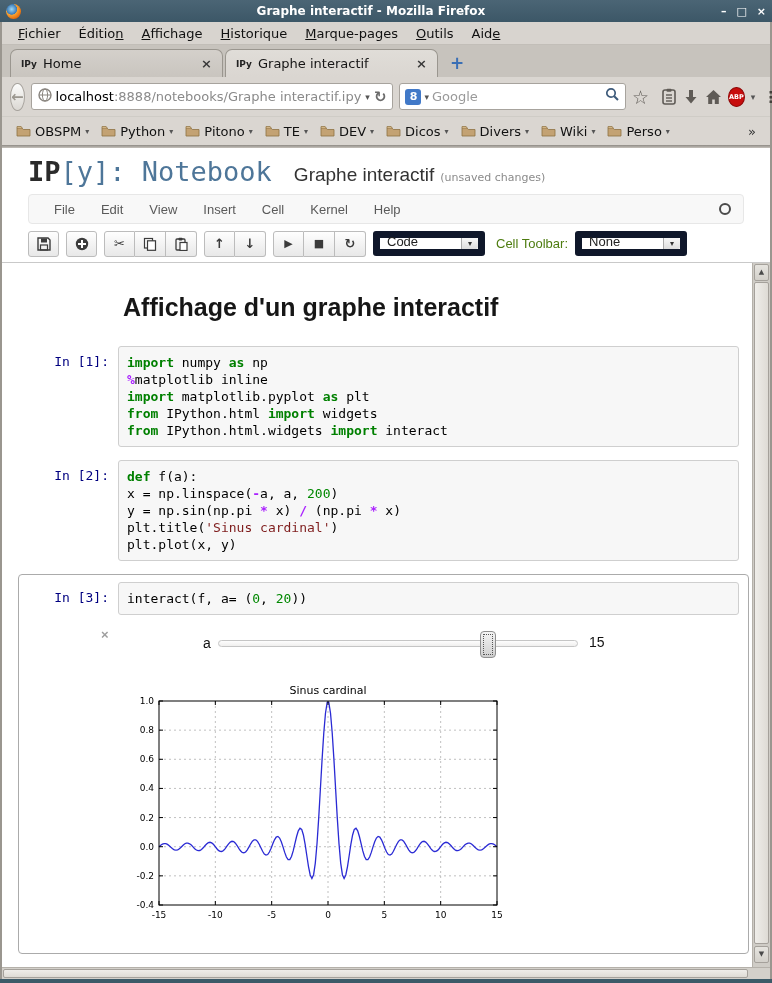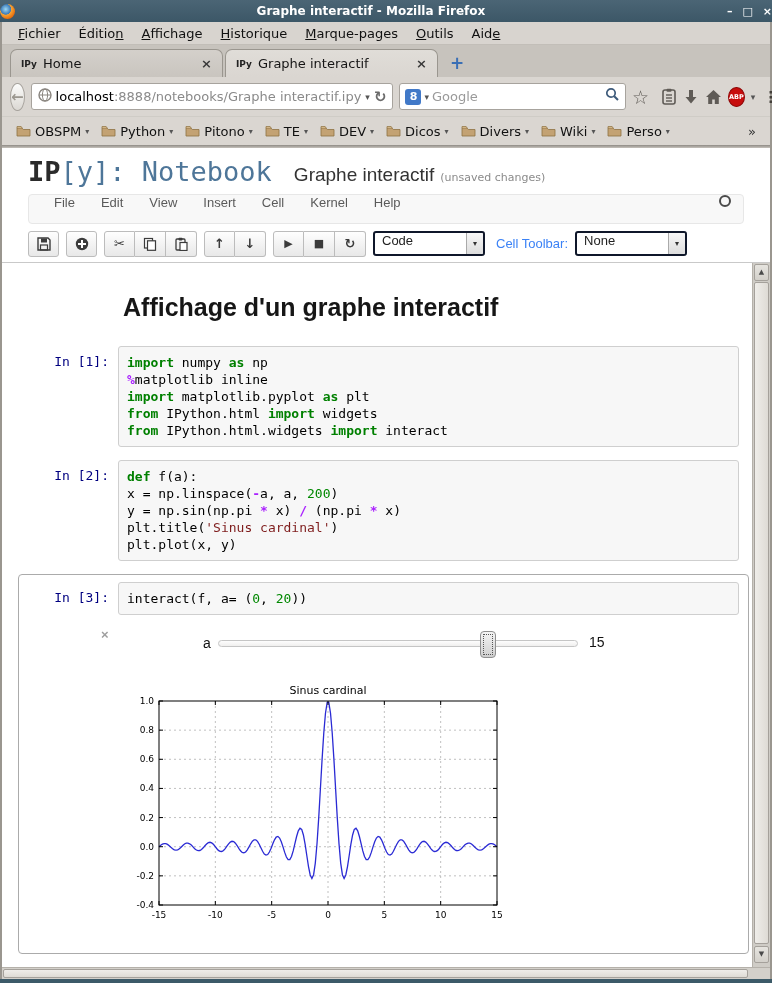--- a/index.html
+++ b/index.html
@@ -2,21 +2,21 @@
 <html><head>
 <meta charset="utf-8">
 <style>
   * { margin:0; padding:0; box-sizing:border-box; }
   body { background:#555; font-family:"DejaVu Sans", sans-serif; }
   .window { width:772px; height:983px; background:#fff; position:relative;
             border-left:2px solid #9a968f; border-right:2px solid #9a968f; }
 
   
   .titlebar { height:22px; background:linear-gradient(#4b6575,#3c5767); color:#fff;
-              display:flex; align-items:center; padding:0 0; margin:0 -2px; }
+              display:flex; align-items:center; padding:0 6px; margin:0 -2px; }
   .fx-logo { width:15px; height:15px; border-radius:50%;
              background:radial-gradient(circle at 38% 35%, #9fd9f5 0%, #3a7ab8 38%, #f4a437 42%, #e66000 80%, #b34700 100%);
              flex:0 0 auto; }
   .tb-title { flex:1; text-align:center; font-size:12px; font-weight:bold; }
   .win-controls { display:flex; gap:10px; font-size:11px; font-weight:bold; }
   .win-controls span { cursor:default; }
 
   .menubar { height:23px; background:#d8d4cf; border-bottom:1px solid #c2beb8;
              display:flex; align-items:center; padding:0 8px; gap:2px; }
   .menu-item { font-size:13px; color:#111; padding:2px 8px; }
@@ -70,40 +70,40 @@
   .page { background:#fff; }
   .nb-header { height:45px; display:flex; align-items:baseline; padding:8px 0 0 26px; }
   .nb-logo { font-family:"DejaVu Sans Mono", monospace; font-size:27px; }
   .logo-ip { color:#2b2b2b; font-weight:bold; }
   .logo-y, .logo-name { color:#4e7699; }
   .nb-title { font-size:19px; color:#333; margin-left:22px; font-family:"Liberation Sans", sans-serif; }
   .nb-modified { font-size:11px; color:#8a8a8a; margin-left:6px; }
 
   .nb-menurow { height:32px; padding:1px 26px; }
   .nb-menu { height:30px; background:#f8f8f8; border:1px solid #e7e7e7; border-radius:4px;
-             display:flex; padding:0 12px; }
+             display:flex; align-items:center; padding:0 12px; }
   .nb-menu-item { font-size:13px; color:#5a5a5a; padding:0 13px; font-family:"Liberation Sans", sans-serif; }
   .kernel-circle { margin-left:auto; width:12px; height:12px; border:2px solid #4a4a4a; border-radius:50%; }
 
   .nb-toolbar { height:37px; display:flex; align-items:center; padding:0 26px; gap:7px; }
   .btn-group { display:flex; }
   .nb-btn { width:31px; height:26px; border:1px solid #bcbcbc; background:linear-gradient(#fefefe,#e8e8e8);
             display:flex; align-items:center; justify-content:center; color:#3b3b3b; font-size:13px; }
   .btn-group .nb-btn + .nb-btn { border-left:none; }
   .btn-group .nb-btn:first-child { border-radius:3px 0 0 3px; }
   .btn-group .nb-btn:last-child { border-radius:0 3px 3px 0; }
   .btn-group .nb-btn:only-child { border-radius:3px; }
-  .nb-select { height:25px; width:112px; background:#fff; border:2px solid #0f172a; border-radius:3px;
-               display:flex; align-items:flex-start; font-size:13px; color:#222;
+  .nb-select { height:25px; width:112px; background:#fff; border:7px solid #0f172a; border-radius:3px;
+               display:flex; align-items:flex-end; font-size:13px; color:#222;
                font-family:"Liberation Sans", sans-serif; }
   .nb-select .sel-text { flex:1; padding-left:7px; }
   .sel-btn { width:17px; height:100%; border-left:1px solid #aaa; background:linear-gradient(#f7f7f7,#ddd);
              display:flex; align-items:center; justify-content:center; font-size:8px; color:#333;
              border-radius:0 2px 2px 0; }
-  .ct-label { font-size:13px; color:#3b82f6; margin-left:4px; font-family:"Liberation Sans", sans-serif; }
+  .ct-label { font-size:13px; color:#4d7c0f; margin-left:4px; font-family:"Liberation Sans", sans-serif; }
 
   .content { height:705px; border-top:1px solid #c9c9c9; position:relative; overflow:hidden; background:#fff; }
   .content h1 { font-family:"Liberation Sans", sans-serif; font-size:25px; color:#161616;
                 margin:30px 0 24px 121px; letter-spacing:0; }
 
   .cellrow { display:flex; margin:0 31px 13px 0; }
   .prompt { flex:0 0 111px; text-align:right; padding:8px 4px 0 12px; font-family:"DejaVu Sans Mono", monospace;
             font-size:13px; color:#000080; }
   .codebox { flex:1; margin-left:5px; background:#f7f7f7; border:1px solid #cfcfcf; border-radius:3px;
              padding:7px 8px; font-family:"DejaVu Sans Mono", monospace; font-size:13px; line-height:17px; }

